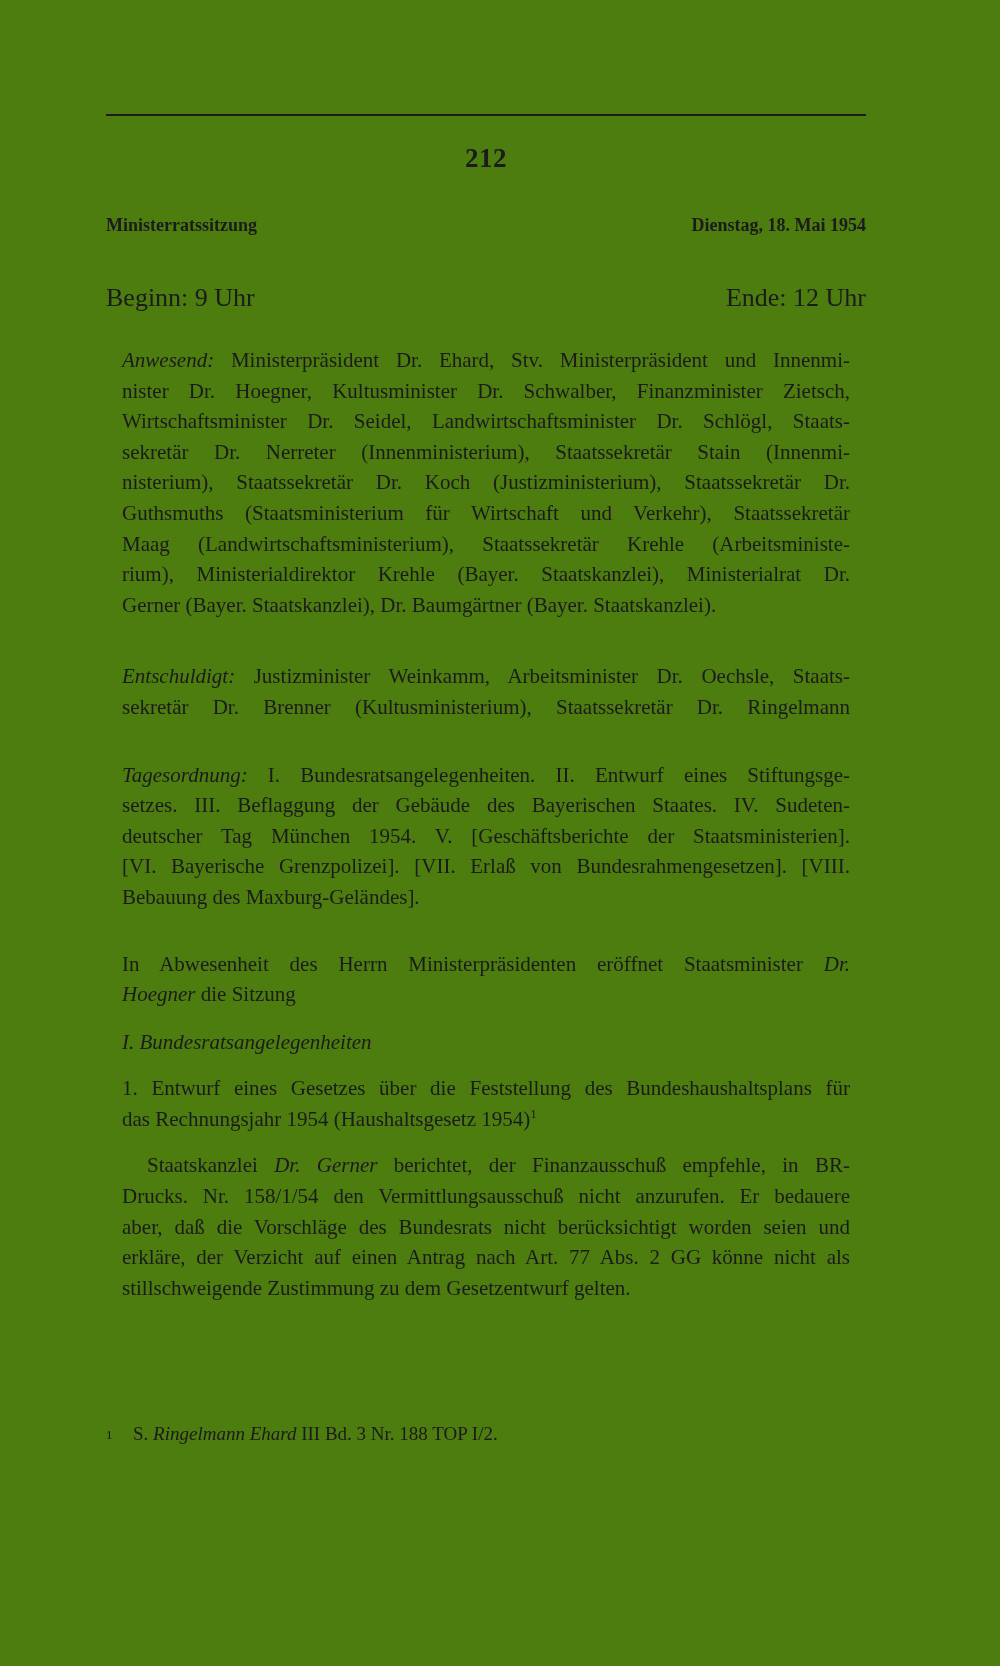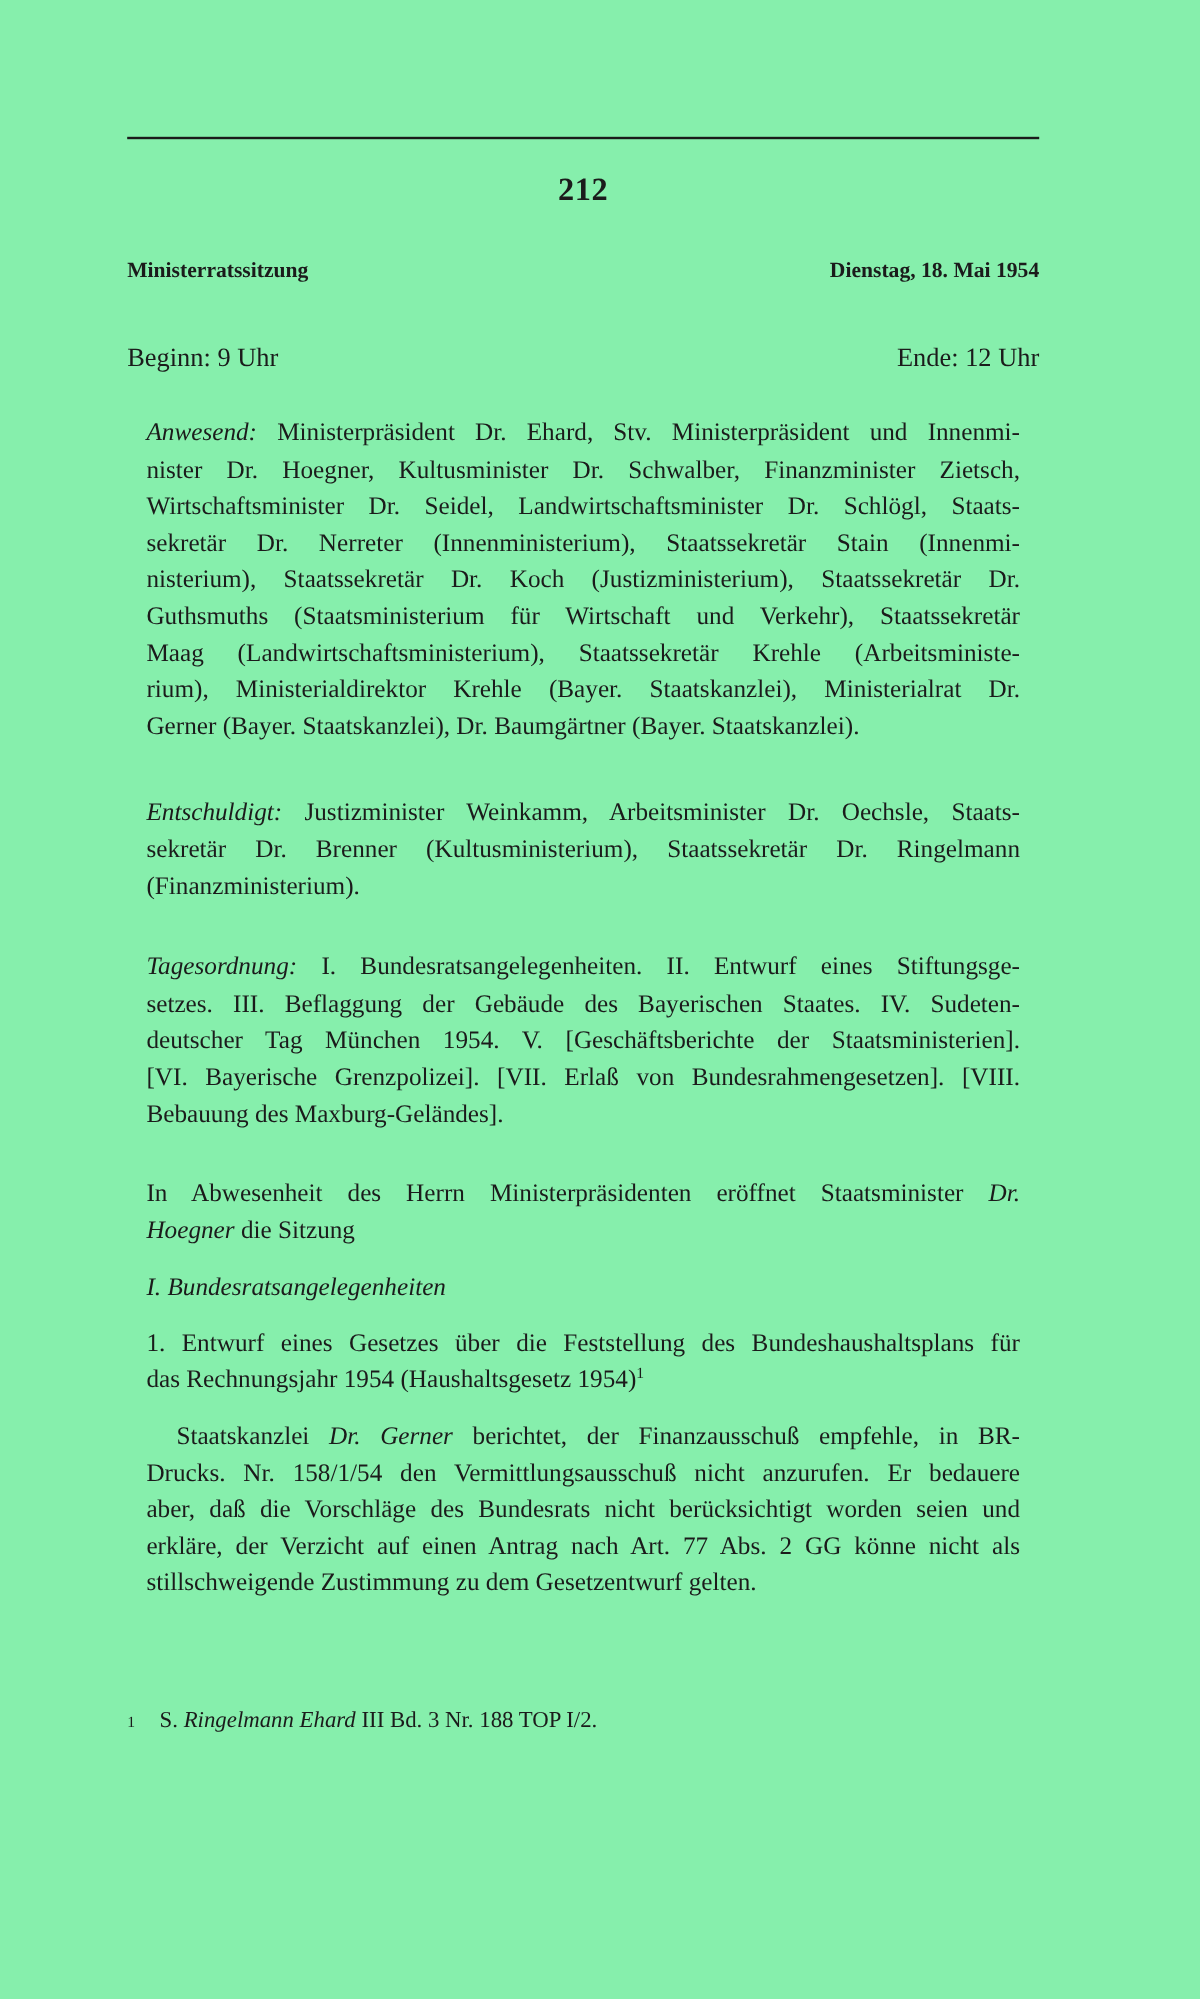--- a/index.html
+++ b/index.html
@@ -1,27 +1,27 @@
 <!DOCTYPE html>
 <html lang="de"><head>
 <meta charset="utf-8">
 <style>
   html,body{margin:0;padding:0;background:#ffffff;}
   .page{
     position:relative;
     width:1000px;height:1666px;
-    background:#86efac;color:#1b1b1b;
+    background:#4d7c0f;color:#1b1b1b;
     font-family:"Liberation Serif","DejaVu Serif",serif;
     overflow:hidden;
   }
   .content{position:absolute;left:106px;top:0;width:760px;}
   .rule{margin-top:114px;height:2px;background:#1b1b1b;}
   .pagenum{margin-top:26px;text-align:center;font-weight:bold;font-size:27px;line-height:32px;letter-spacing:.5px;}
   .titlerow{margin-top:34px;display:flex;justify-content:space-between;align-items:baseline;font-weight:bold;font-size:18px;line-height:34px;}
-  .timesrow{margin-top:42px;display:flex;justify-content:space-between;align-items:baseline;font-size:22px;line-height:28px;}
+  .timesrow{margin-top:42px;display:flex;justify-content:space-between;align-items:baseline;font-size:26px;line-height:28px;}
   .para{margin:16px;font-size:21px;line-height:30.6px;}
   .m-anw{margin-top:33px;}
   .m-ent{margin-top:41px;}
   .m-tag{margin-top:37px;}
   .m-opn{margin-top:36px;}
   .m-hdg{margin-top:17px;}
   .m-it1{margin-top:3px;}
   .ln{text-align:justify;text-align-last:justify;}
   .ln-last{text-align:left;text-align-last:left;}
   .it{font-style:italic;text-align:center;}
@@ -60,21 +60,20 @@
       <div class="ln">nisterium), Staatssekretär Dr. Koch (Justizministerium), Staatssekretär Dr.</div>
       <div class="ln">Guthsmuths (Staatsministerium für Wirtschaft und Verkehr), Staatssekretär</div>
       <div class="ln">Maag (Landwirtschaftsministerium), Staatssekretär Krehle (Arbeitsministe-</div>
       <div class="ln">rium), Ministerialdirektor Krehle (Bayer. Staatskanzlei), Ministerialrat Dr.</div>
       <div class="ln ln-last">Gerner (Bayer. Staatskanzlei), Dr. Baumgärtner (Bayer. Staatskanzlei).</div>
     </div>
 
     <div class="para m-ent">
       <div class="ln"><span class="it">Entschuldigt:</span><span> Justizminister Weinkamm, Arbeitsminister Dr. Oechsle, Staats-</span></div>
       <div class="ln">sekretär Dr. Brenner (Kultusministerium), Staatssekretär Dr. Ringelmann</div>
-      <div class="ln ln-last">(Finanzministerium).</div>
     </div>
 
     <div class="para m-tag">
       <div class="ln"><span class="it">Tagesordnung:</span><span> I. Bundesratsangelegenheiten. II. Entwurf eines Stiftungsge-</span></div>
       <div class="ln">setzes. III. Beflaggung der Gebäude des Bayerischen Staates. IV. Sudeten-</div>
       <div class="ln">deutscher Tag München 1954. V. [Geschäftsberichte der Staatsministerien].</div>
       <div class="ln">[VI. Bayerische Grenzpolizei]. [VII. Erlaß von Bundesrahmengesetzen]. [VIII.</div>
       <div class="ln ln-last">Bebauung des Maxburg-Geländes].</div>
     </div>
 

